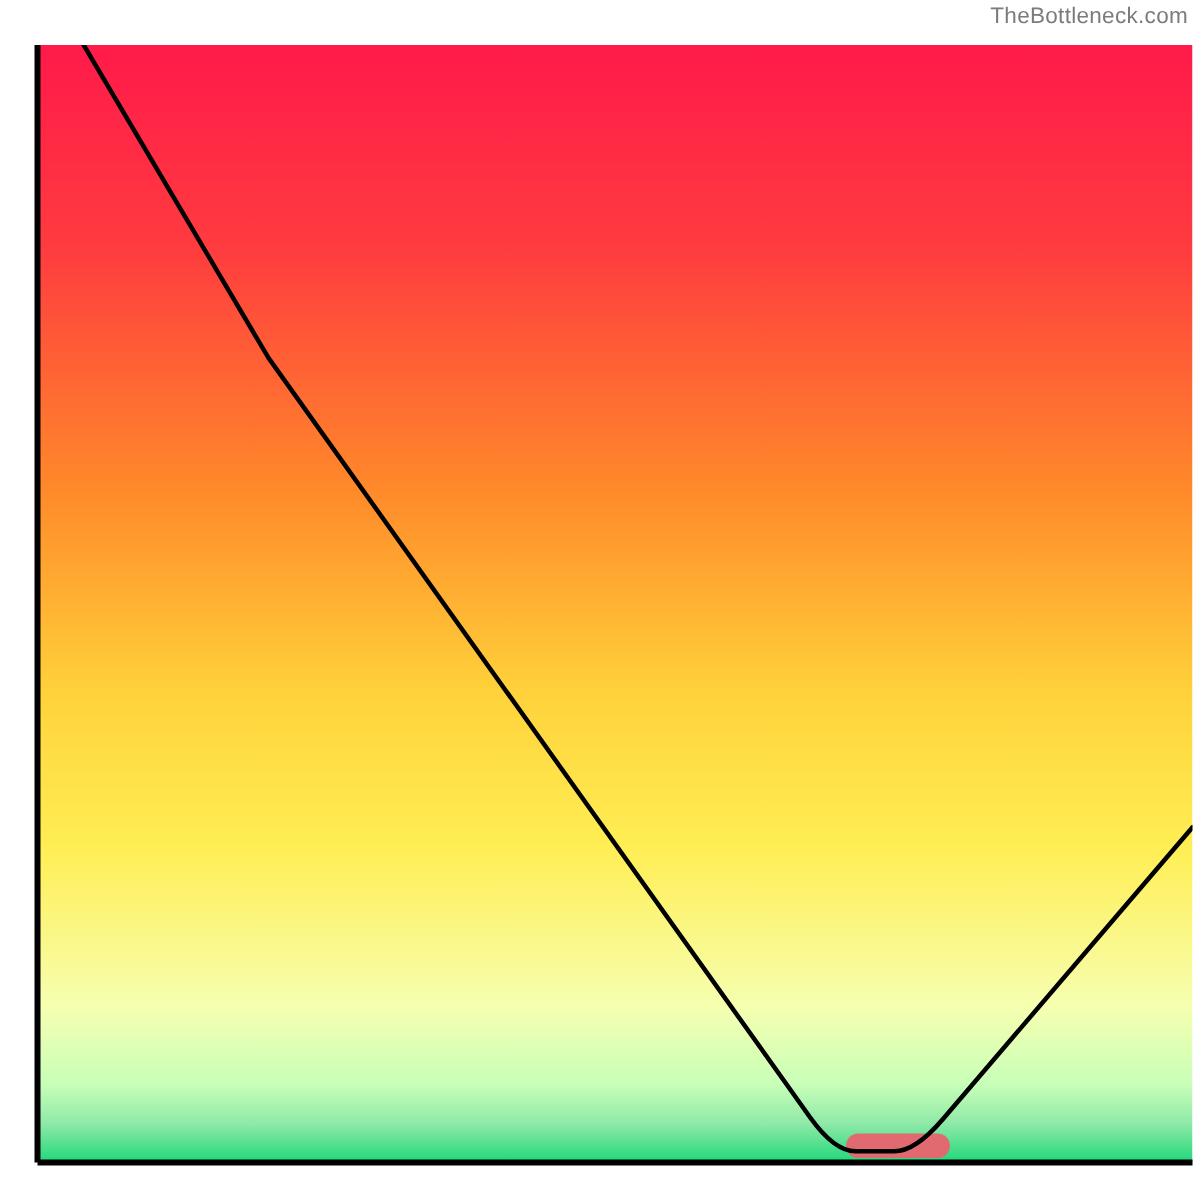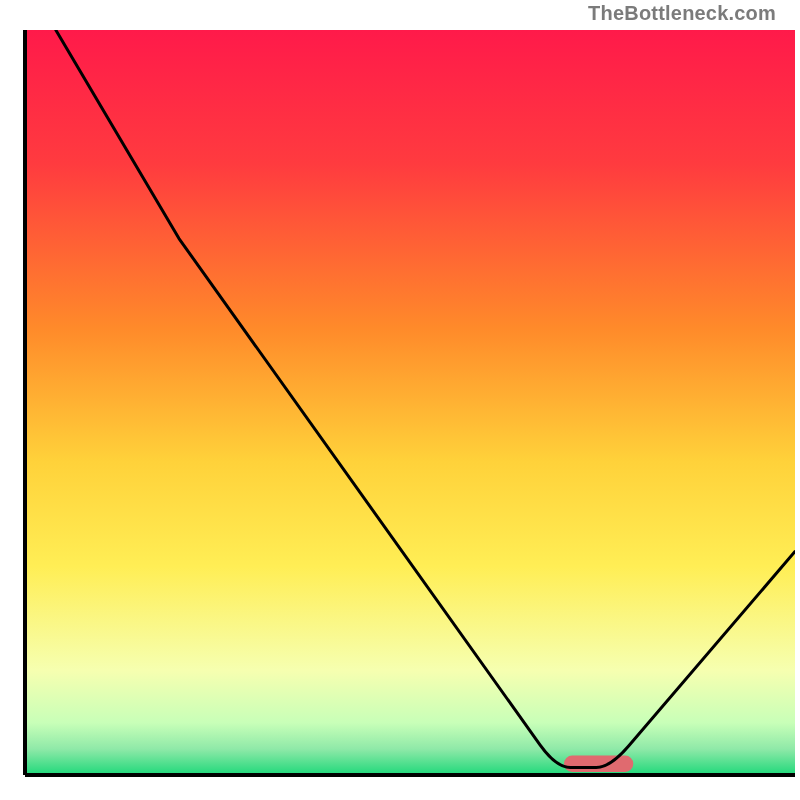--- a/index.html
+++ b/index.html
@@ -12,23 +12,23 @@
     font-family: Arial, Helvetica, sans-serif;
   }
   .stage {
     position: relative;
     width: 800px;
     height: 800px;
   }
   .watermark {
     position: absolute;
     top: 2px;
-    right: 24px;
-    font-size: 20px;
-    font-weight: 700;
+    right: 8px;
+    font-size: 15px;
+    font-weight: 400;
     color: #7b7b7b;
     letter-spacing: 0.2px;
     z-index: 5;
   }
   svg.plot {
     position: absolute;
     left: 0;
     top: 0;
     width: 800px;
     height: 800px;

